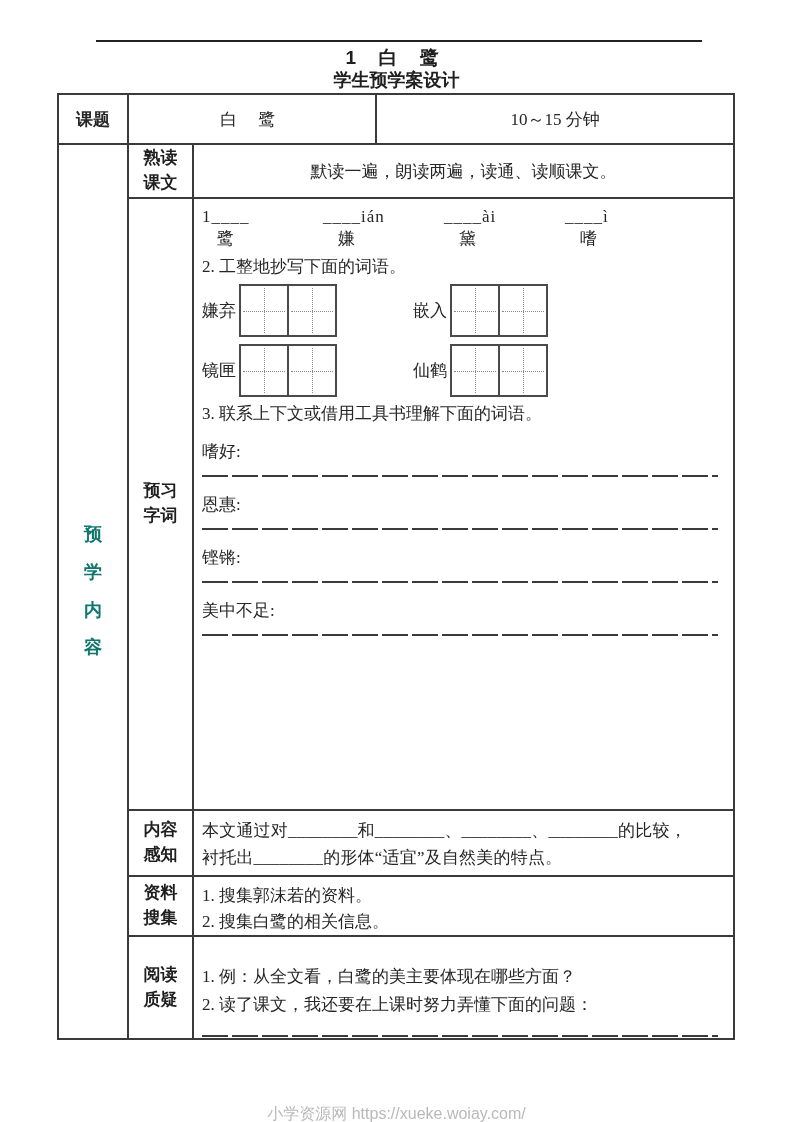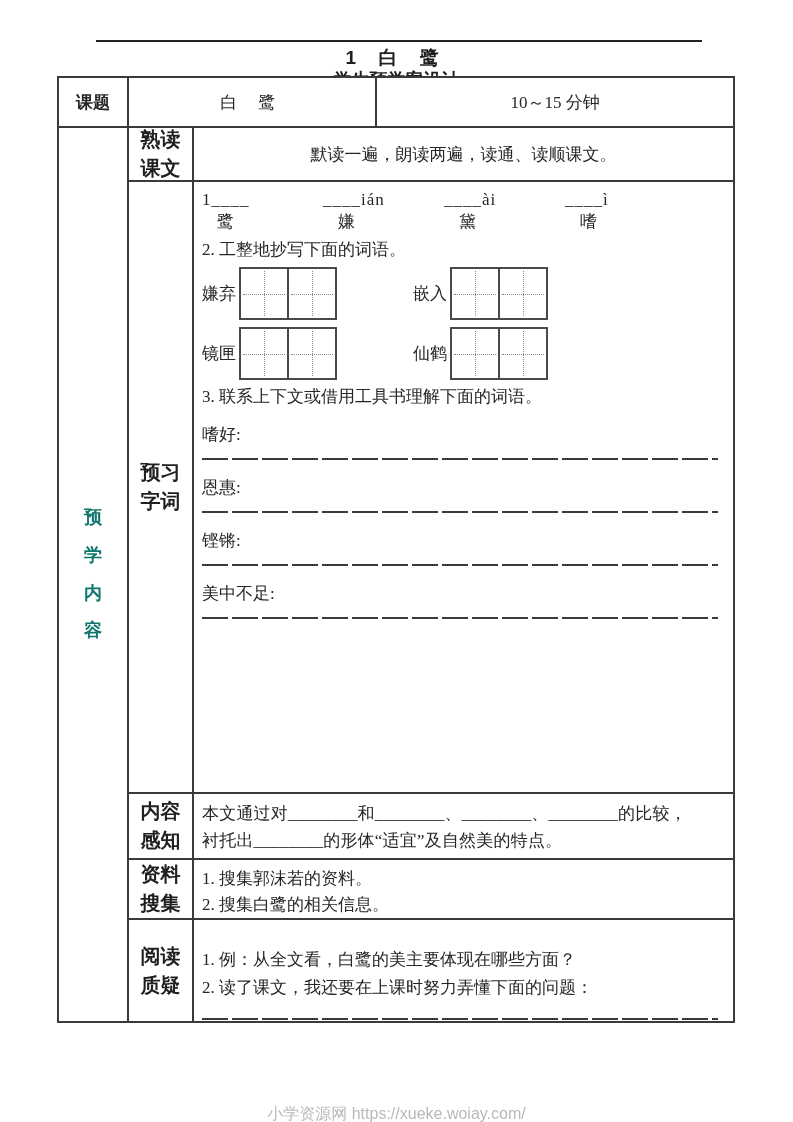--- a/index.html
+++ b/index.html
@@ -18,21 +18,21 @@
     position:absolute; top:45px; left:0; right:0; text-align:center;
     font-family:"Liberation Sans","DejaVu Sans",sans-serif;
     font-weight:bold; font-size:19px; letter-spacing:0.45em; color:#1f1f1f;
   }
   .doc-subtitle {
     position:absolute; top:68px; left:0; right:0; text-align:center;
     font-family:"Liberation Sans","DejaVu Sans",sans-serif;
     font-weight:bold; font-size:18px; color:#1f1f1f;
   }
   .sheet {
-    position:absolute; left:57px; top:76px; width:678px; height:947px;
+    position:absolute; left:57px; top:93px; width:678px; height:947px;
     border:2px solid #3a3a3a; display:flex; flex-direction:column;
     background:#ffffff;
   }
   .hrow { display:flex; height:50px; border-bottom:2px solid #3a3a3a; }
   .hcell { display:flex; align-items:center; justify-content:center; }
   .hc-topic-label { width:70px; border-right:2px solid #3a3a3a;
     font-family:"Liberation Sans","DejaVu Sans",sans-serif; font-weight:bold; }
   .hc-topic-value { width:248px; border-right:2px solid #3a3a3a; letter-spacing:0.5em; }
   .hc-time-label { width:92px; border-right:2px solid #3a3a3a;
     font-family:"Liberation Sans","DejaVu Sans",sans-serif; font-weight:bold; }
@@ -55,21 +55,21 @@
   .row-sense { height:66px; }
   .row-material { height:60px; }
   .row-questions { height:101px; }
   .lcell {
     width:65px; border-right:2px solid #3a3a3a; flex:none;
     display:flex; align-items:center; justify-content:center;
   }
   .lcell-label {
     width:2.4em; text-align:center; line-height:1.45;
     font-family:"Liberation Sans","DejaVu Sans",sans-serif;
-    font-weight:bold; font-size:20px; color:#1f1f1f;
+    font-weight:bold; font-size:17px; color:#1f1f1f;
   }
   .ccell { flex:1; min-width:0; padding:6px 10px 6px 8px; }
   .ccell-center { display:flex; align-items:center; justify-content:center; padding:0 10px; }
   
   .py-row { display:flex; margin-top:2px; }
   .py-col { width:112px; margin-right:9px; }
   .py-blank { font-size:17px; letter-spacing:1px; line-height:20px; white-space:nowrap; }
   .py-char { font-size:17px; padding-left:15px; line-height:23px; }
   .task-heading { margin-top:6px; line-height:21px; }
   

